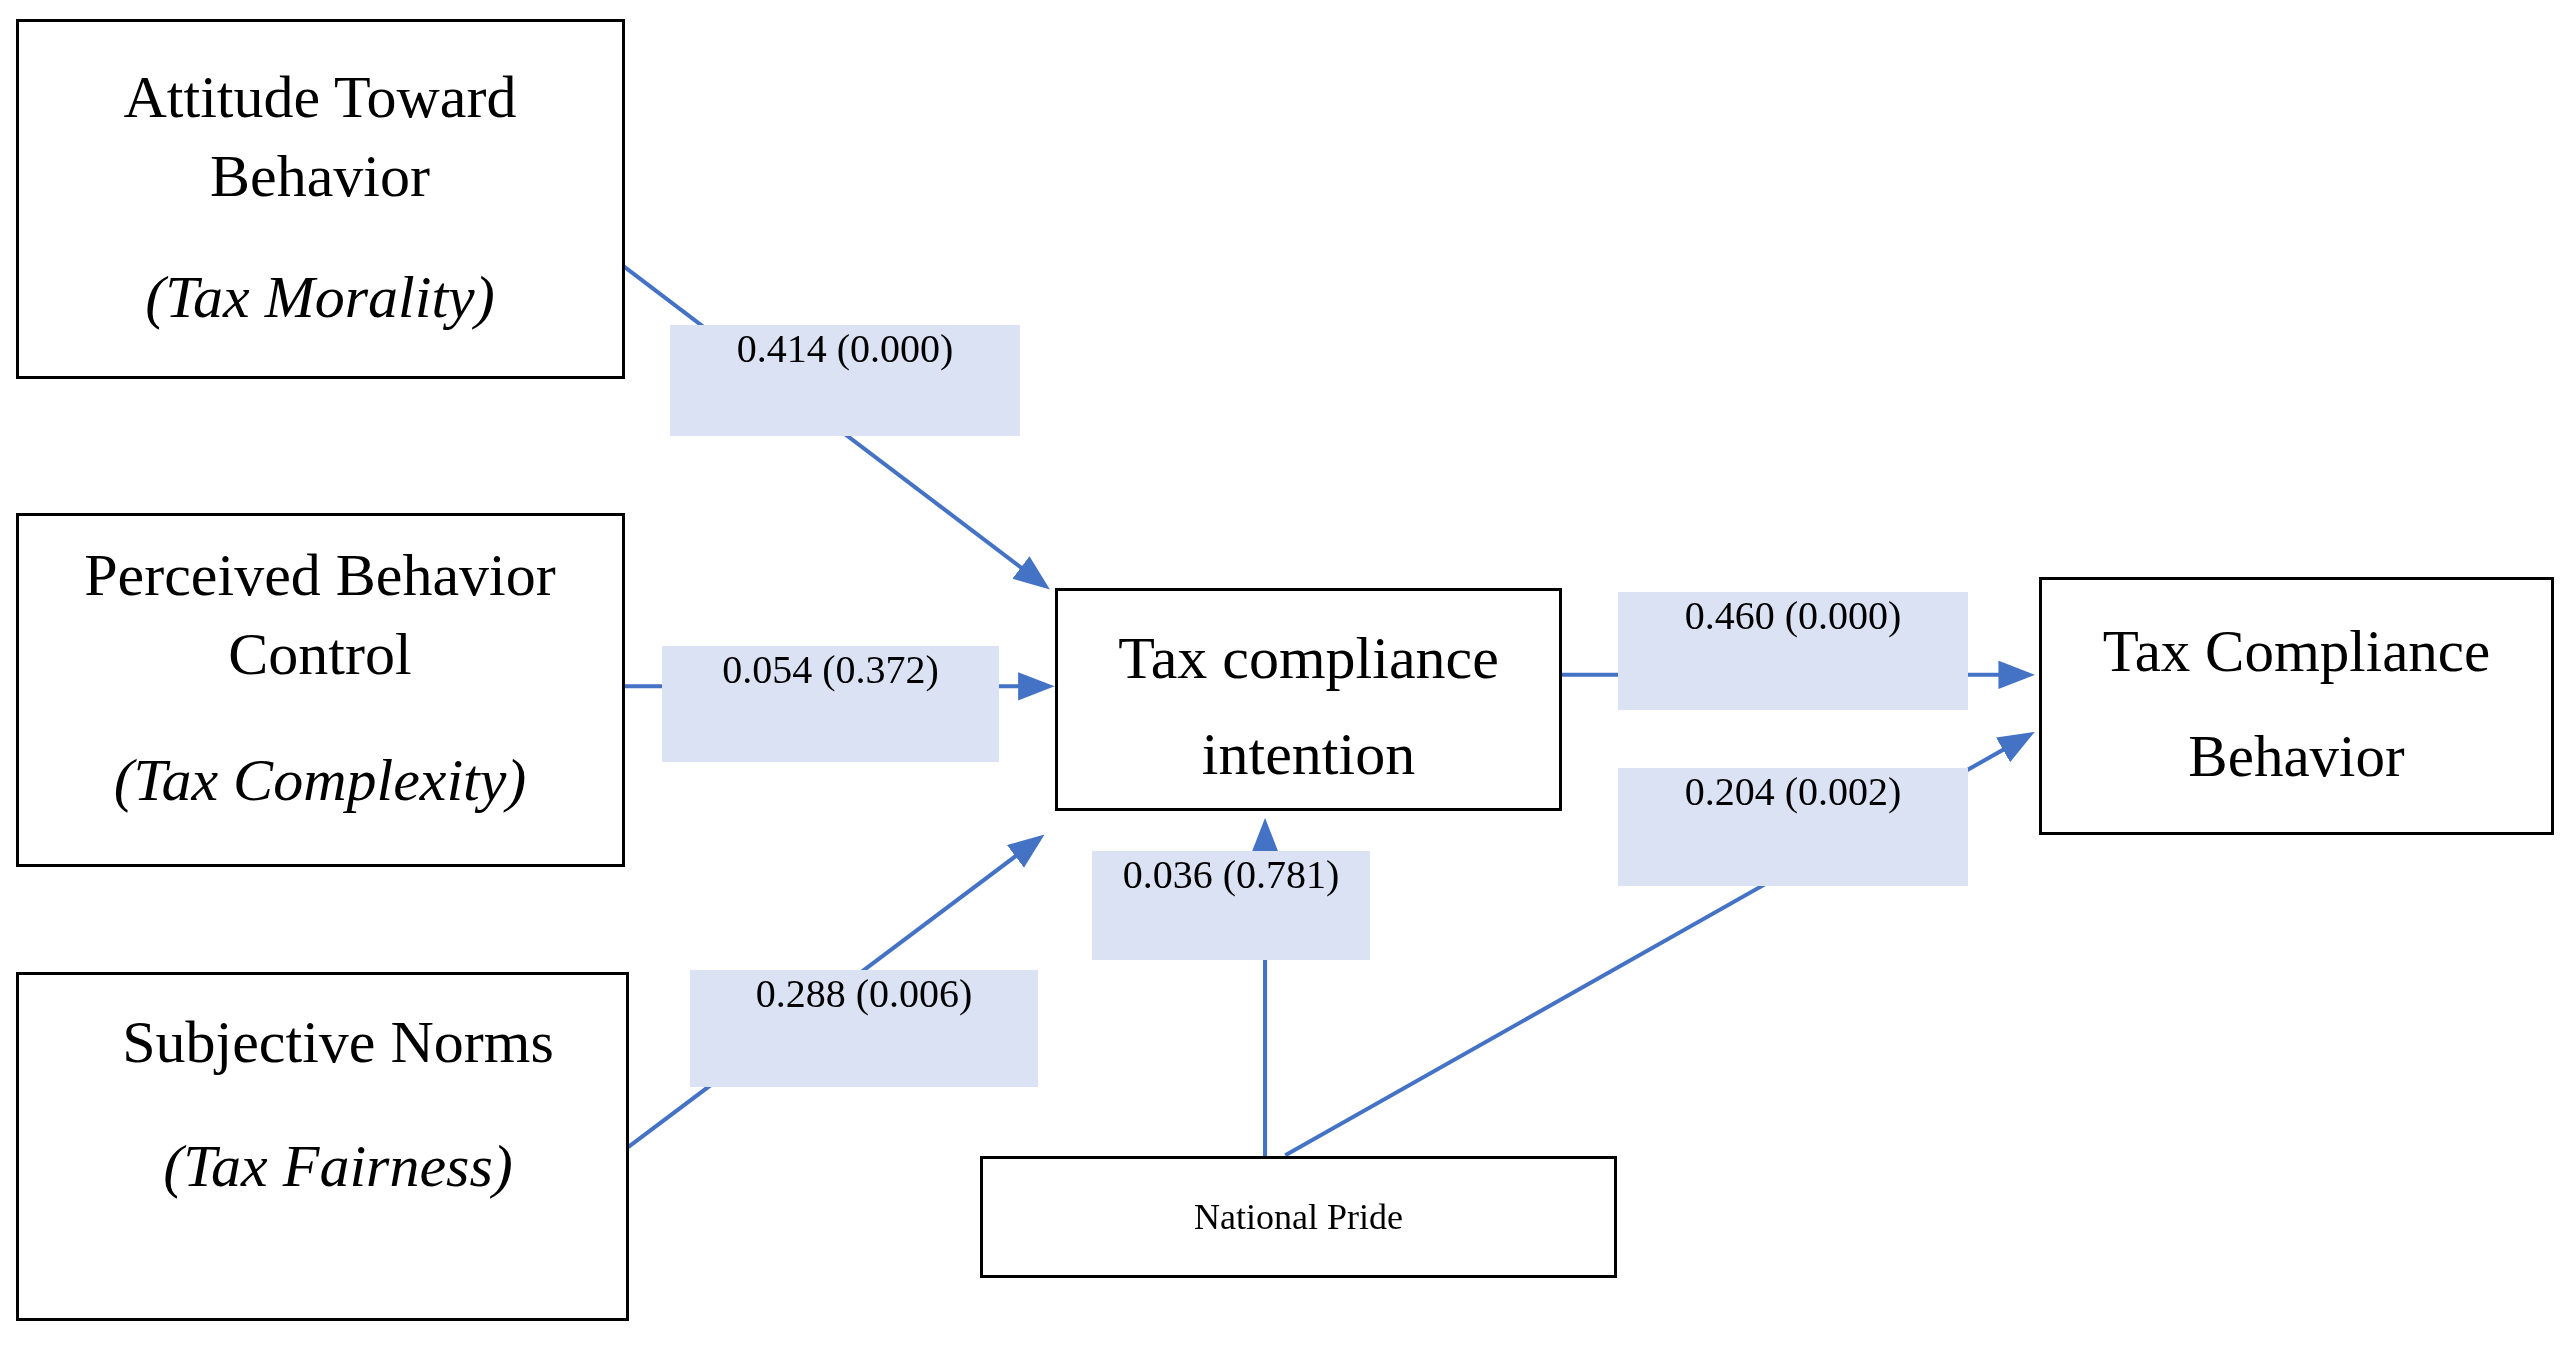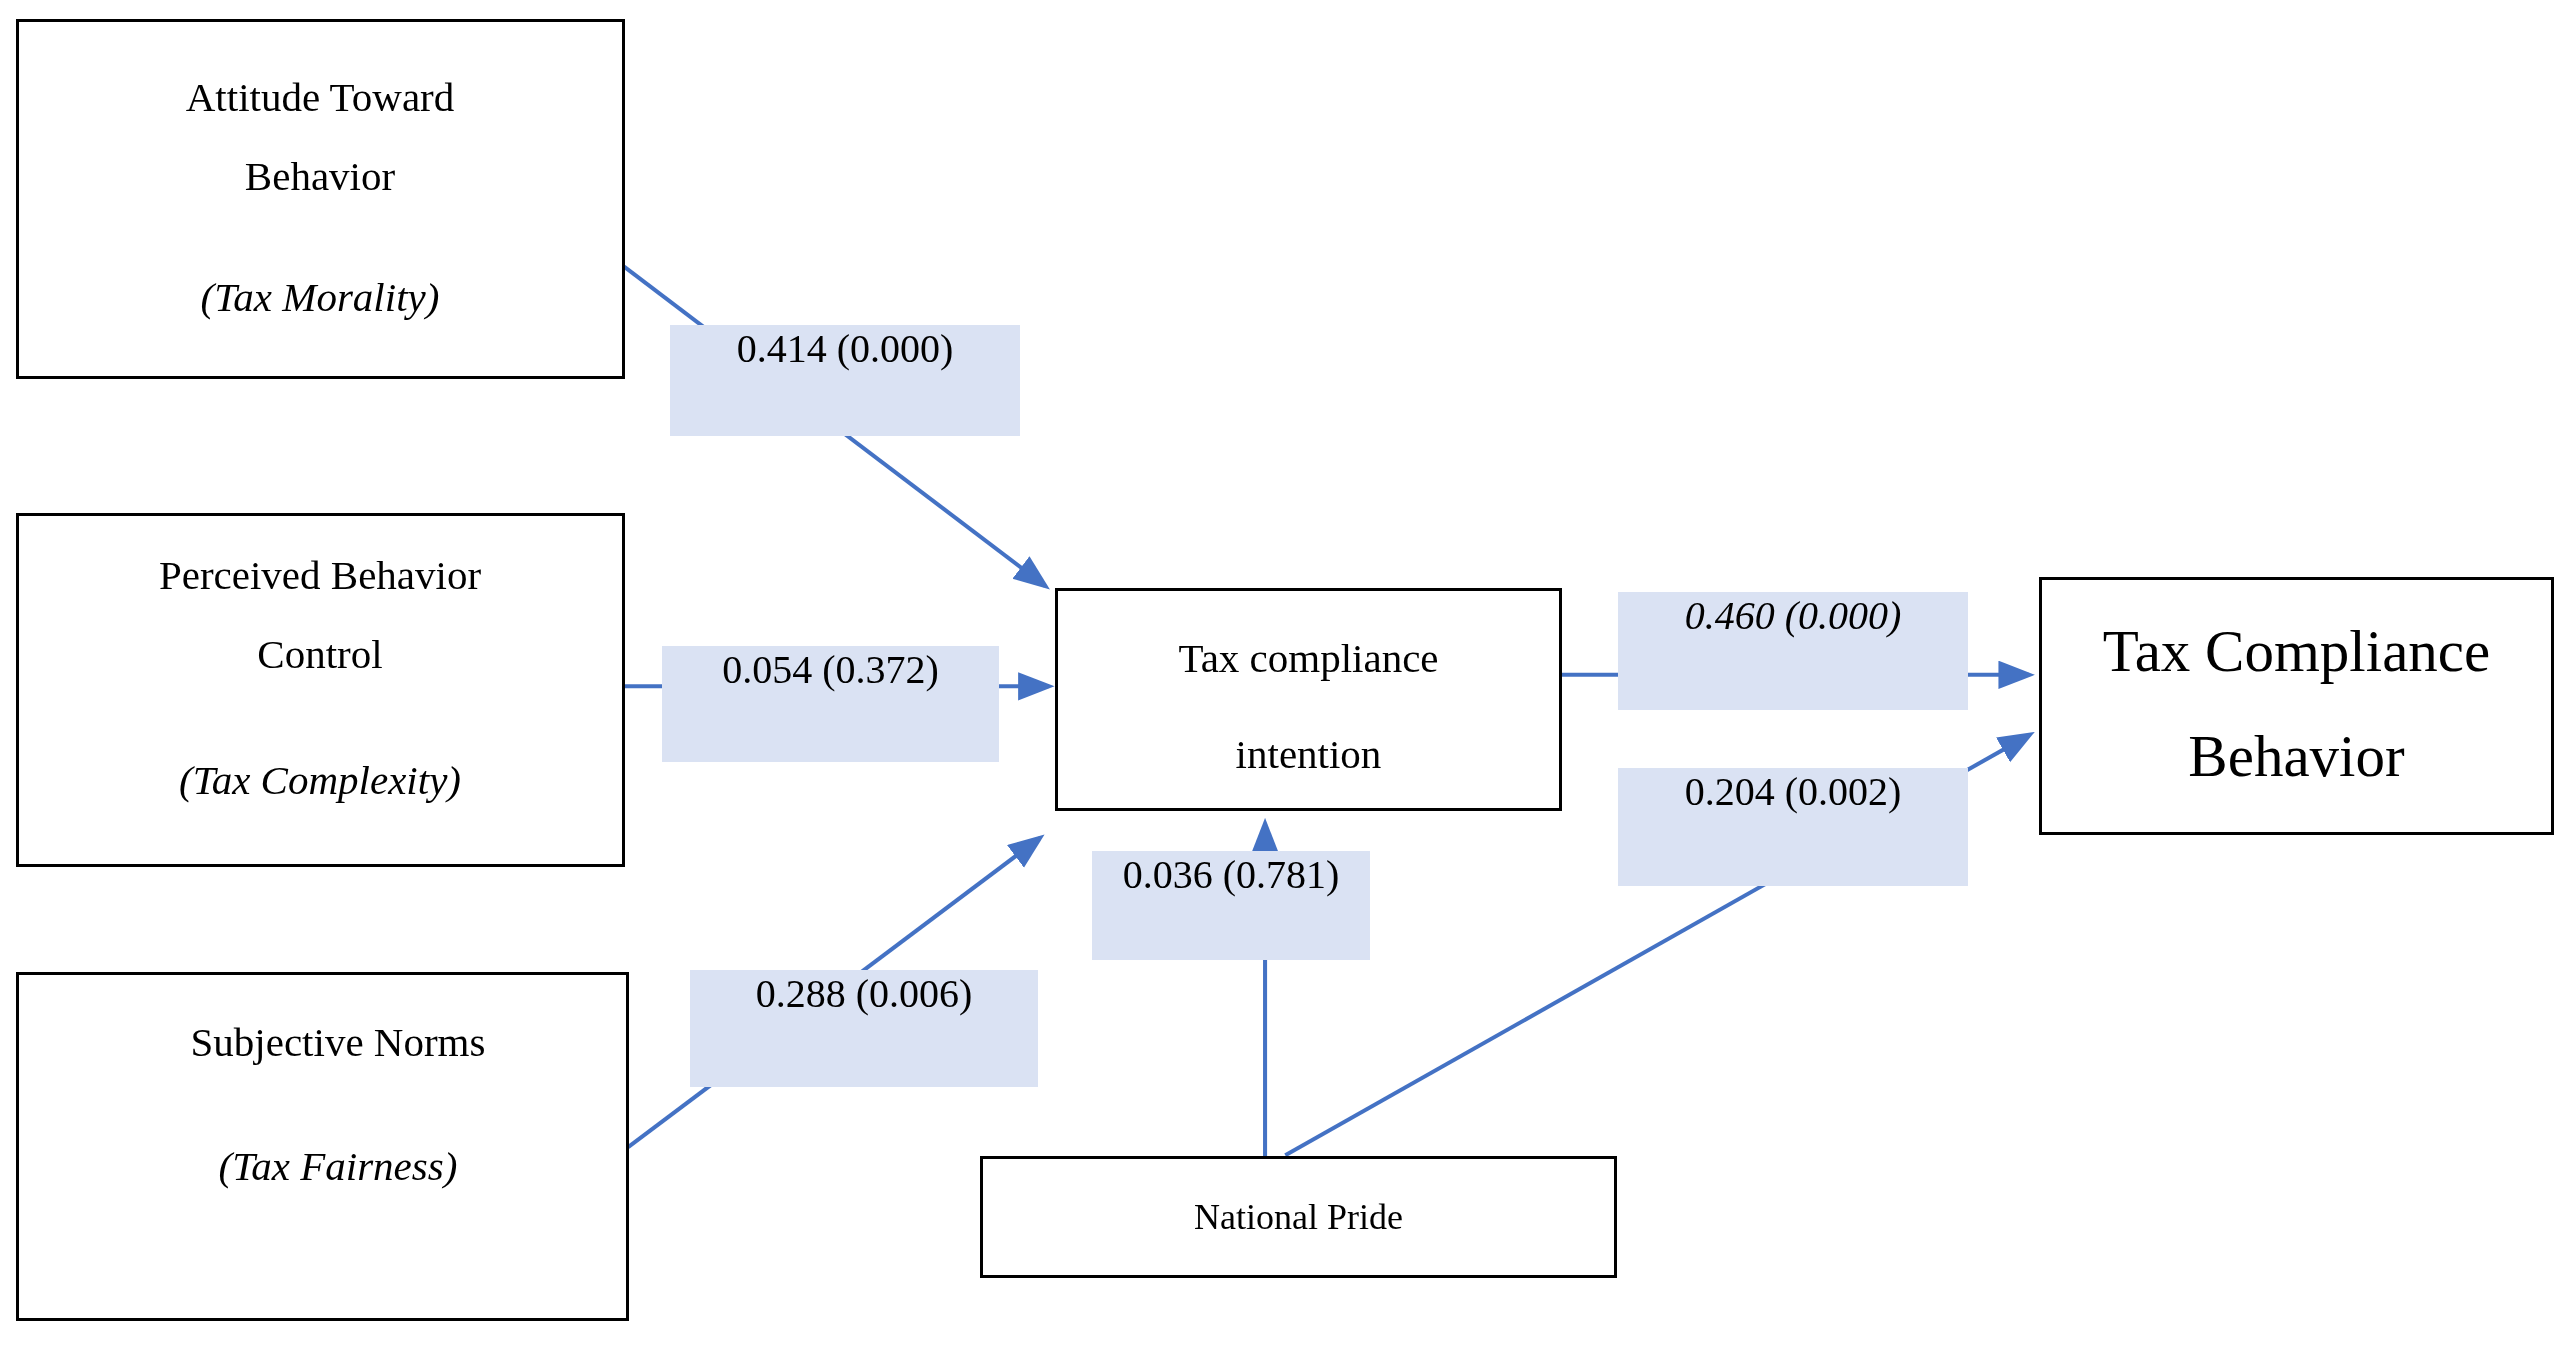--- a/index.html
+++ b/index.html
@@ -22,21 +22,21 @@
     position:absolute;
     border:3.4px solid var(--box-border);
     background:#fff;
     box-sizing:border-box;
     text-align:center;
     z-index:3;
   }
   .box .bline{
     display:block;
     line-height:79px;
-    font-size:41px;
+    font-size:60px;
     white-space:nowrap;
   }
   .box .subtitle{
     font-style:italic;
   }
   .coef{
     position:absolute;
     background:var(--label-bg);
     display:flex;align-items:flex-start;justify-content:center;
     font-size:40px;
@@ -74,21 +74,21 @@
   </div>
   <div class="coef" style="left:662px;top:646px;width:337px;height:116px;">
     <span>0.054 (0.372)</span>
   </div>
   <div class="coef" style="left:690px;top:970px;width:348px;height:117px;">
     <span>0.288 (0.006)</span>
   </div>
   <div class="coef" style="left:1092px;top:851px;width:278px;height:109px;">
     <span>0.036 (0.781)</span>
   </div>
-  <div class="coef" style="left:1618px;top:592px;width:350px;height:118px;font-style:italic;">
+  <div class="coef" style="left:1618px;top:592px;width:350px;height:118px;">
     <span>0.460 (0.000)</span>
   </div>
   <div class="coef" style="left:1618px;top:768px;width:350px;height:118px;">
     <span>0.204 (0.002)</span>
   </div>
 
   <div class="box" style="left:15.5px;top:19px;width:609px;height:360px;padding-top:36px;">
     <span class="bline">Attitude Toward</span>
     <span class="bline">Behavior</span>
     <span class="bline subtitle" style="margin-top:42px;">(Tax Morality)</span>

